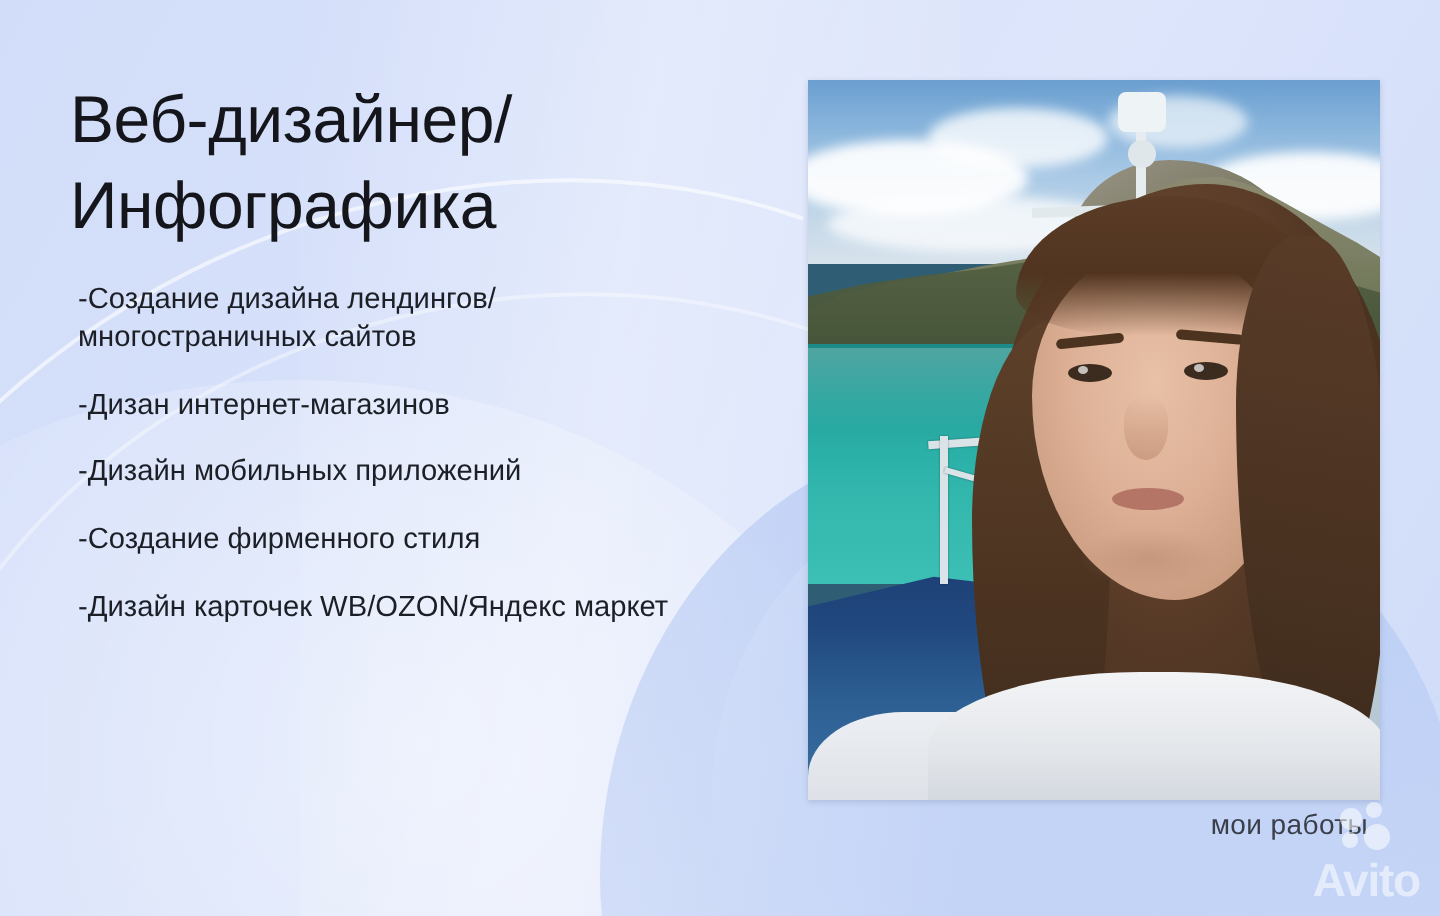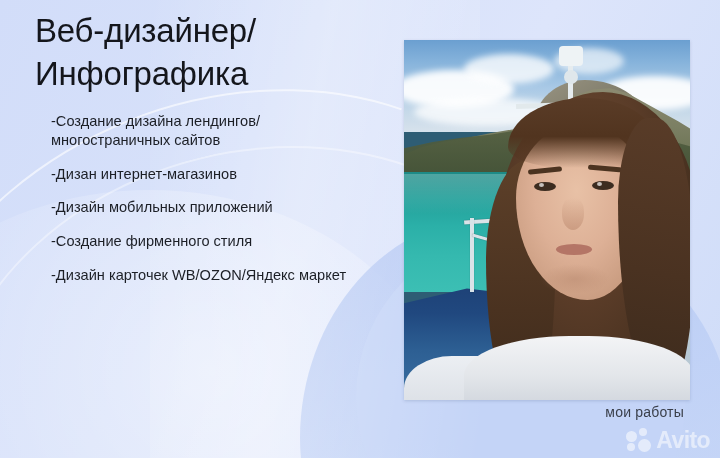--- a/index.html
+++ b/index.html
@@ -77,34 +77,34 @@
     position: absolute;
     left: 150px; top: 0;
     width: 330px; height: 458px;
     background: linear-gradient(100deg, rgba(255,255,255,0) 0%, rgba(255,255,255,0.30) 45%, rgba(255,255,255,0) 100%);
   }
 
   
   .text-col {
     position: absolute;
     left: 35px;
-    top: 10px;
+    top: 39px;
     width: 365px;
   }
   .headline {
     color: #14161c;
     font-size: 33px;
     font-weight: 300;
     line-height: 1.30;
     letter-spacing: -0.2px;
     margin: 0 0 16px 0;
     white-space: pre-line;
   }
   .bullets {
-    margin: 16px;
+    margin: 4px;
     padding: 0;
     list-style: none;
   }
   .bullet {
     color: #1c1f26;
     font-size: 14.6px;
     font-weight: 400;
     line-height: 1.34;
     margin-bottom: 14px;
     white-space: pre-line;
@@ -269,20 +269,21 @@
 
   
   .watermark {
     position: absolute;
     right: 10px;
     bottom: 6px;
     display: flex;
     align-items: center;
     gap: 4px;
     opacity: .55;
+    flex-direction: column;
   }
   .wm-dots {
     position: relative;
     width: 26px;
     height: 24px;
   }
   .wm-dots span {
     position: absolute;
     border-radius: 50%;
     background: #ffffff;

